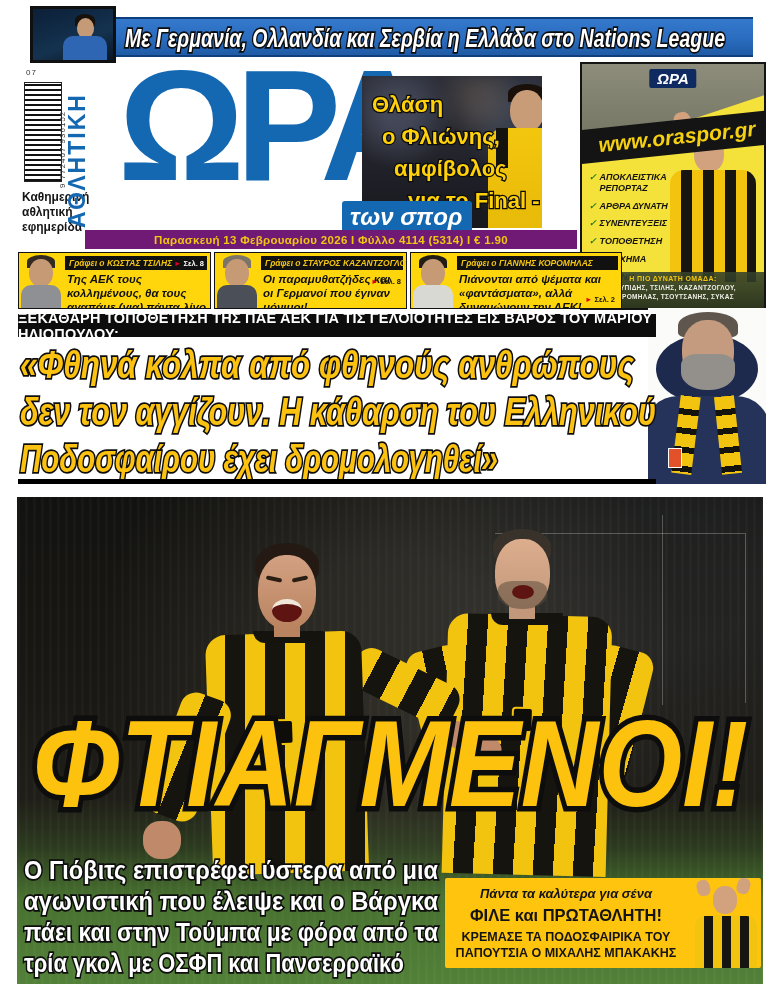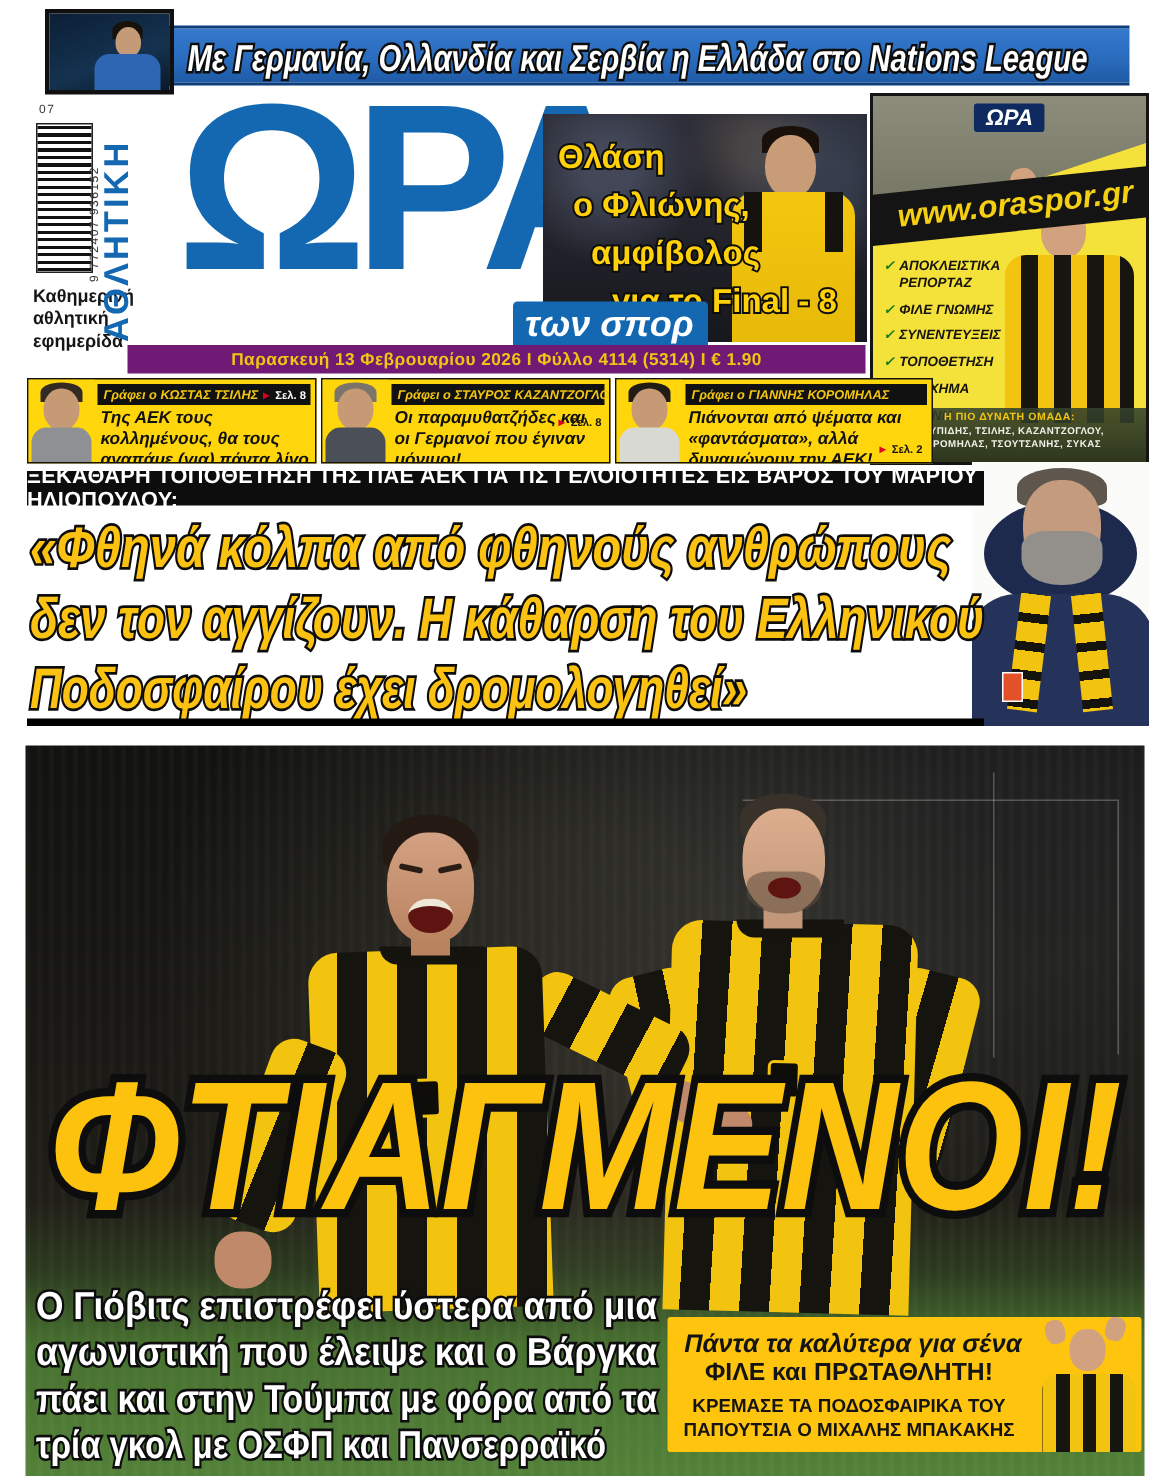--- a/index.html
+++ b/index.html
@@ -24,21 +24,21 @@
     writing-mode:vertical-rl; transform:rotate(180deg); letter-spacing:1px; }
   .issue-code { left:26px; top:68px; font-size:8px; color:#333; letter-spacing:1px; }
   .tagline { left:22px; top:190px; width:80px; font-size:12px; font-weight:bold; color:#151515; line-height:1.25; }
   .vtitle { left:64px; top:228px; width:162px; height:30px; transform:rotate(-90deg); transform-origin:left top;
     font-size:23px; font-weight:900; color:#1368b1; letter-spacing:2px; }
   .bigtitle { left:118px; top:46px; font-size:158px; font-weight:900; color:#1368b1; letter-spacing:-9px; line-height:1; font-stretch:condensed; }
   .ton-spor { left:342px; top:201px; background:#1368b1; color:#fff; padding:2px 10px 3px 8px; border-radius:3px;
     font-size:24px; font-weight:900; font-style:italic; }
 
   
-  .bteaser { left:362px; top:76px; width:216px; height:152px; overflow:hidden;
+  .bteaser { left:362px; top:76px; width:180px; height:152px; overflow:hidden;
     background:linear-gradient(180deg,#2c2e38 0%,#23242c 50%,#17181d 100%); }
   .bt-crowd { position:absolute; inset:0;
     background:radial-gradient(circle at 20% 25%, rgba(120,130,160,.35) 0 8%, transparent 30%),
                radial-gradient(circle at 65% 15%, rgba(140,120,100,.3) 0 6%, transparent 25%),
                radial-gradient(circle at 85% 30%, rgba(90,110,140,.3) 0 9%, transparent 30%); filter:blur(3px); }
   .bt-head { position:absolute; left:148px; top:14px; width:34px; height:42px; background:#c99c78; border-radius:48%; }
   .bt-hair { position:absolute; left:146px; top:8px; width:38px; height:18px; background:#191009; border-radius:50% 50% 0 0; }
   .bt-jersey { position:absolute; left:126px; top:52px; width:82px; height:100px;
     background:linear-gradient(180deg,#f3c60e 0%,#e8ba09 100%); border-radius:16px 16px 0 0; }
   .bt-strap { position:absolute; width:12px; height:40px; background:#15130e; }
@@ -136,21 +136,21 @@
   .pb-sleeve-l { left:400px; top:150px; width:58px; height:126px; border-radius:16px; transform:rotate(-14deg); }
   .pb-sleeve-r { left:566px; top:150px; width:58px; height:136px; border-radius:16px; transform:rotate(14deg); }
   .crest { width:22px; height:26px; background:#0f0d09; border-radius:4px; border:2px solid #f2c30f; }
 
   
   .headline-svg { left:18px; top:690px; }
   .deck-svg { left:20px; top:853px; }
 
   
   .ybox { left:445px; top:878px; width:316px; height:90px; background:#ffc40d; border-radius:2px; overflow:hidden; }
-  .ybox-l1 { position:absolute; left:6px; top:8px; width:230px; text-align:right; font-size:17px; font-weight:900; font-style:italic; color:#141414; }
+  .ybox-l1 { position:absolute; left:6px; top:8px; width:230px; text-align:center; font-size:13px; font-weight:900; font-style:italic; color:#141414; }
   .ybox-l2 { position:absolute; left:6px; top:28px; width:230px; text-align:center; font-size:16.5px; font-weight:900; color:#141414; }
   .ybox-l3 { position:absolute; left:6px; top:52px; width:230px; text-align:center; font-size:12.5px; font-weight:800; color:#141414; }
   .ybox-l4 { position:absolute; left:6px; top:68px; width:230px; text-align:center; font-size:12.5px; font-weight:800; color:#141414; }
   .yb-head { position:absolute; left:268px; top:8px; width:24px; height:28px; background:#d2a27f; border-radius:46%; }
   .yb-hand1 { position:absolute; left:252px; top:2px; width:13px; height:16px; background:#d2a27f; border-radius:40%; transform:rotate(-15deg); }
   .yb-hand2 { position:absolute; left:292px; top:0px; width:13px; height:16px; background:#d2a27f; border-radius:40%; transform:rotate(15deg); }
   .yb-torso { position:absolute; left:250px; top:38px; width:62px; height:52px; border-radius:10px 10px 0 0;
     background:repeating-linear-gradient(90deg,#f2c30f 0 9px,#17150f 9px 18px); }
 </style>
 </head>
@@ -201,21 +201,21 @@
   <div class="promo-banner">
     <span>www.oraspor.gr</span>
   </div>
   <ul class="check-list">
     <li>
         <span class="ck">✓</span>
         <span>ΑΠΟΚΛΕΙΣΤΙΚΑ ΡΕΠΟΡΤΑΖ</span>
       </li>
     <li>
         <span class="ck">✓</span>
-        <span>ΦΙΛΕ ΓΝΩΜΗΣ</span>
+        <span>ΑΡΘΡΑ ΔΥΝΑΤΗ</span>
       </li>
     <li>
         <span class="ck">✓</span>
         <span>ΣΥΝΕΝΤΕΥΞΕΙΣ</span>
       </li>
     <li>
         <span class="ck">✓</span>
         <span>ΤΟΠΟΘΕΤΗΣΗ</span>
       </li>
     <li>

